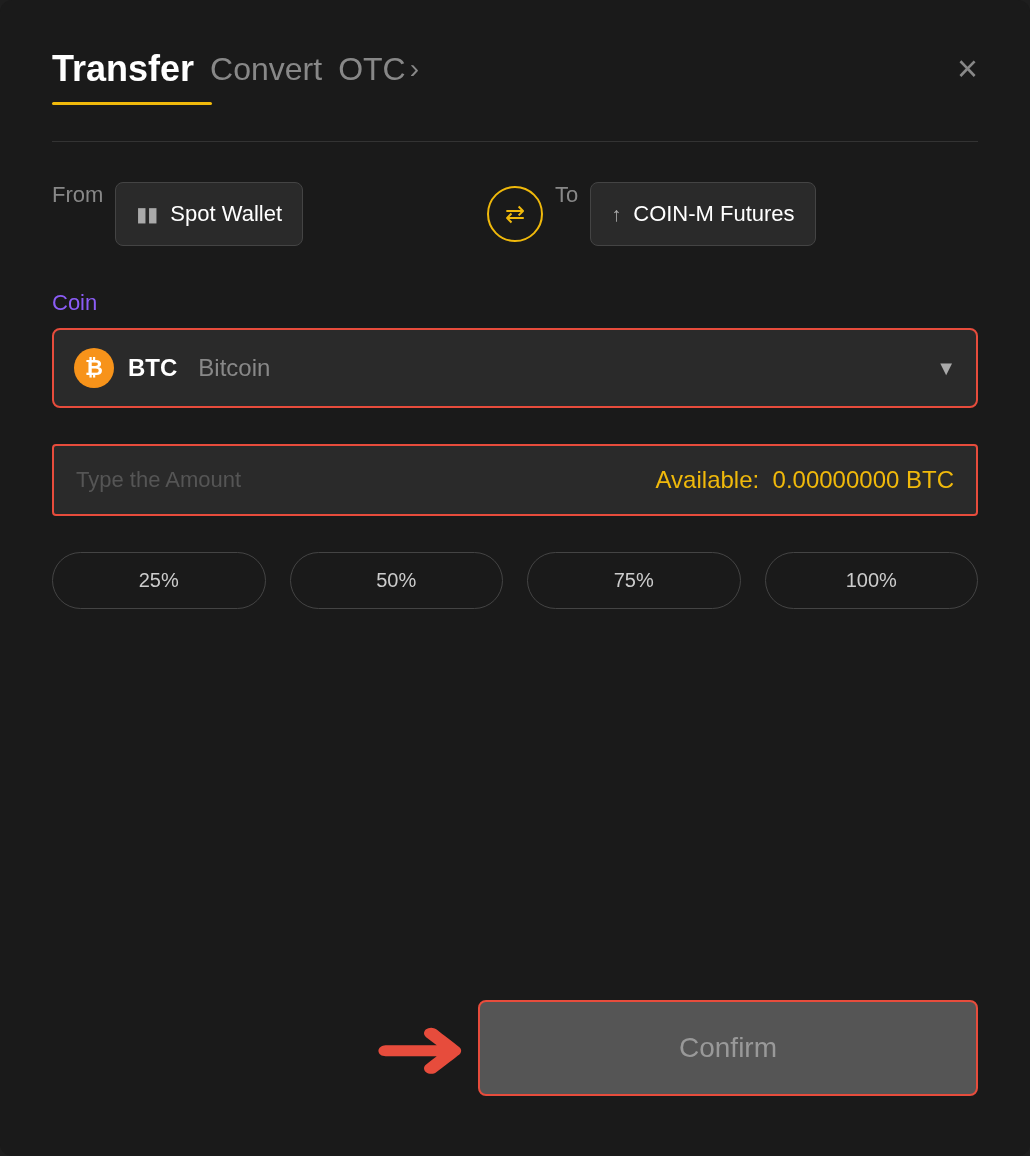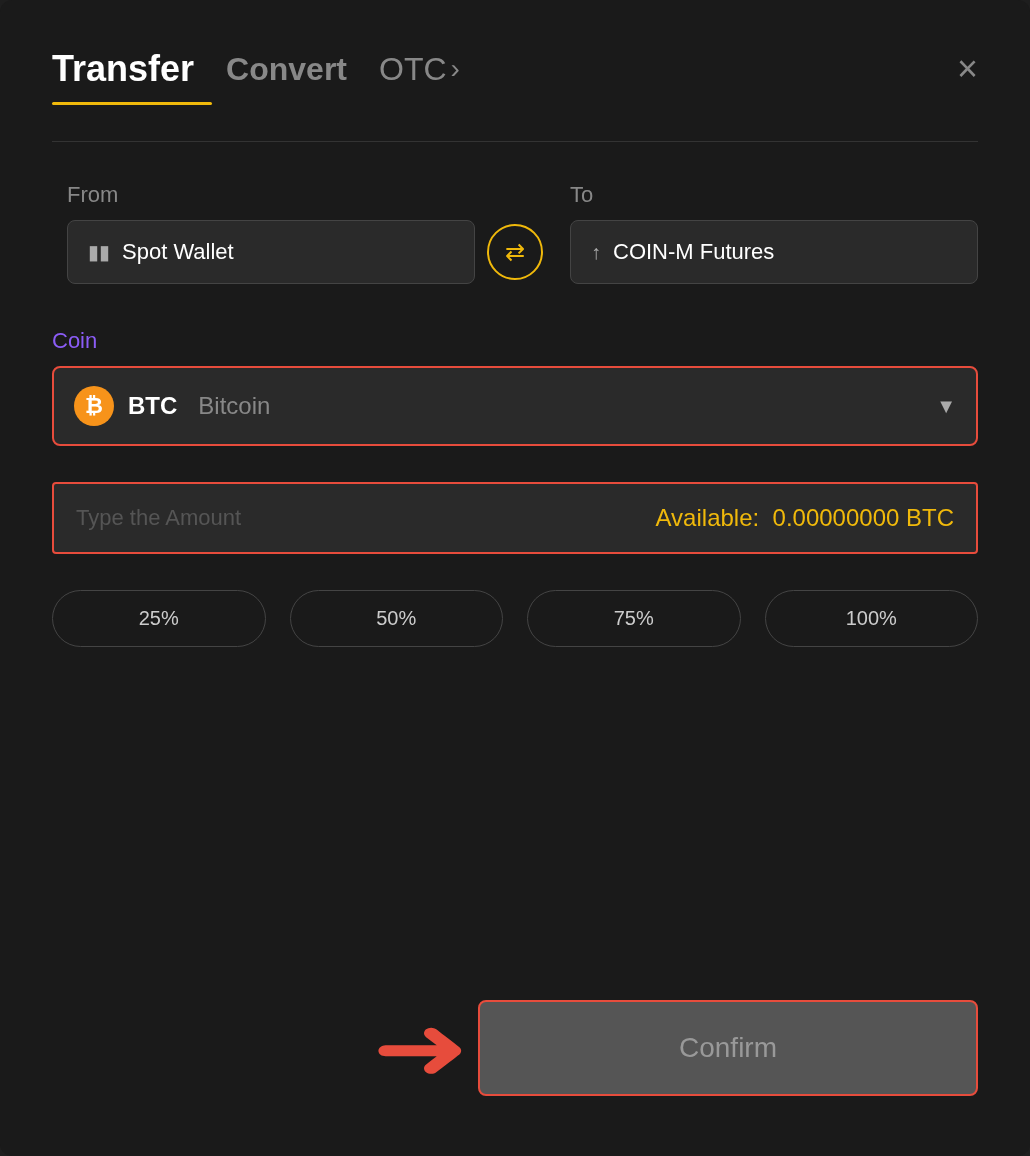--- a/index.html
+++ b/index.html
@@ -21,34 +21,34 @@
       padding: 48px 52px 60px 52px;
       position: relative;
       display: flex;
       flex-direction: column;
     }
 
     
     .header {
       display: flex;
       align-items: center;
-      gap: 32px;
+      gap: 16px;
       margin-bottom: 0;
     }
 
     .tab-transfer {
       font-size: 36px;
       font-weight: 700;
       color: #ffffff;
       cursor: pointer;
     }
 
     .tab-convert {
       font-size: 32px;
-      font-weight: 700;
+      font-weight: 400;
       color: #888;
       cursor: pointer;
     }
 
     .tab-otc {
       font-size: 32px;
       font-weight: 400;
       color: #888;
       cursor: pointer;
       display: flex;
@@ -90,23 +90,22 @@
     .from-to-section {
       display: flex;
       align-items: flex-end;
       gap: 0;
       margin-bottom: 44px;
     }
 
     .from-block, .to-block {
       flex: 1;
       display: flex;
-      flex-direction: column;
+      flex-direction: row;
       gap: 12px;
-      margin-left: 15px;
     }
 
     .field-label {
       font-size: 22px;
       color: #888;
       font-weight: 400;
     }
 
     .wallet-select {
       background: #2a2a2a;

